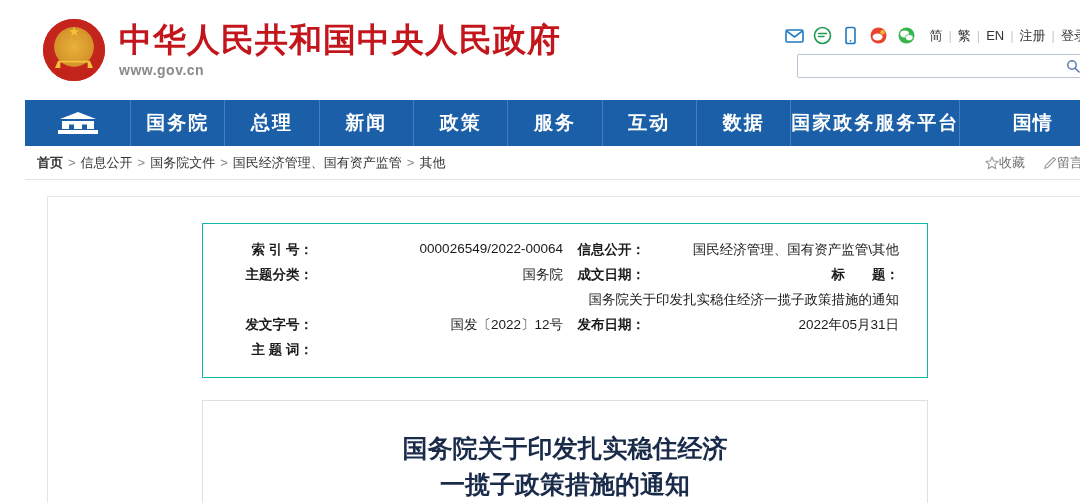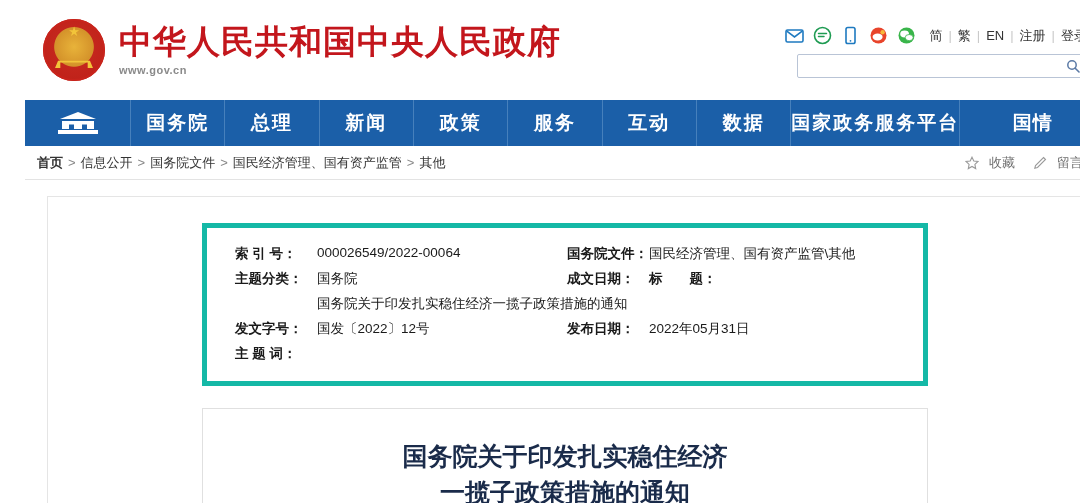--- a/index.html
+++ b/index.html
@@ -49,21 +49,21 @@
     color: #c3161c;
     font-family: "DejaVu Sans", "Liberation Sans", sans-serif;
     font-size: 33px;
     font-weight: bold;
     letter-spacing: 1px;
     line-height: 1.1;
     white-space: nowrap;
   }
   .brand-sub {
     color: #8a8a8a;
-    font-size: 11px;
+    font-size: 14px;
     font-weight: bold;
     letter-spacing: .5px;
     margin-top: 4px;
   }
 
   .header-right { display: flex; flex-direction: column; align-items: flex-end; gap: 9px; padding-top: 4px; }
   .header-icons { display: flex; align-items: center; gap: 9px; }
   .hicon { width: 19px; height: 19px; display: inline-block; position: relative; }
   .hicon svg { display: block; }
   .hlinks { display: flex; align-items: center; font-size: 13px; color: #333; gap: 6px; margin-left: 4px; }
@@ -118,38 +118,39 @@
     border-bottom: 1px solid #e3e3e3;
     display: flex; justify-content: space-between;
     padding: 0 22px 0 12px;
     font-size: 13px; color: #333;
   }
   .crumb { display: flex; align-items: center; gap: 5px; white-space: nowrap; }
   .crumb a { color: #333; text-decoration: none; }
   .crumb .sep { color: #888; }
   .crumb .first { font-weight: bold; }
   .crumb-actions { display: flex; align-items: center; gap: 18px; color: #6f6f6f; font-size: 13px; }
-  .crumb-actions span.ci { display: inline-flex; align-items: center; gap: 10px; cursor: pointer; }
+  .crumb-actions span.ci { display: inline-flex; align-items: center; gap: 0; cursor: pointer; }
 
   
   .content {
     padding: 16px 22px 0 22px;
   }
   .doc-frame {
     border: 1px solid #e5e5e5;
     border-bottom: 0;
     height: 323px;
     padding: 26px 0 0 0;
     overflow: hidden;
   }
   .meta-box {
     width: 726px;
     margin: 0 auto;
-    border: 5px solid #14b8a6;
+    border: 1px solid #14b8a6;
     padding: 17px 28px 18px 28px;
+    text-align: right;
   }
   .meta-grid {
     display: grid;
     grid-template-columns: 82px 250px 82px auto;
     row-gap: 7px;
     font-size: 13.5px;
     color: #1a1a1a;
   }
   .meta-label { font-weight: bold; white-space: nowrap; }
   .meta-value { white-space: nowrap; }
@@ -294,21 +295,21 @@
     </div>
   </div>
 
   <div class="content">
     <div class="doc-frame">
 
       <div class="meta-box">
         <div class="meta-grid">
           <div class="meta-label">索 引 号：</div>
           <div class="meta-value">000026549/2022-00064</div>
-          <div class="meta-label">国务院文件：</div>
+          <div class="meta-label">信息公开：</div>
           <div class="meta-value">国民经济管理、国有资产监管\其他</div>
 
           <div class="meta-label">主题分类：</div>
           <div class="meta-value">国务院</div>
           <div class="meta-label">成文日期：</div>
 
           <div class="meta-label">标　　题：</div>
           <div class="meta-value meta-wide">国务院关于印发扎实稳住经济一揽子政策措施的通知</div>
 
           <div class="meta-label">发文字号：</div>

